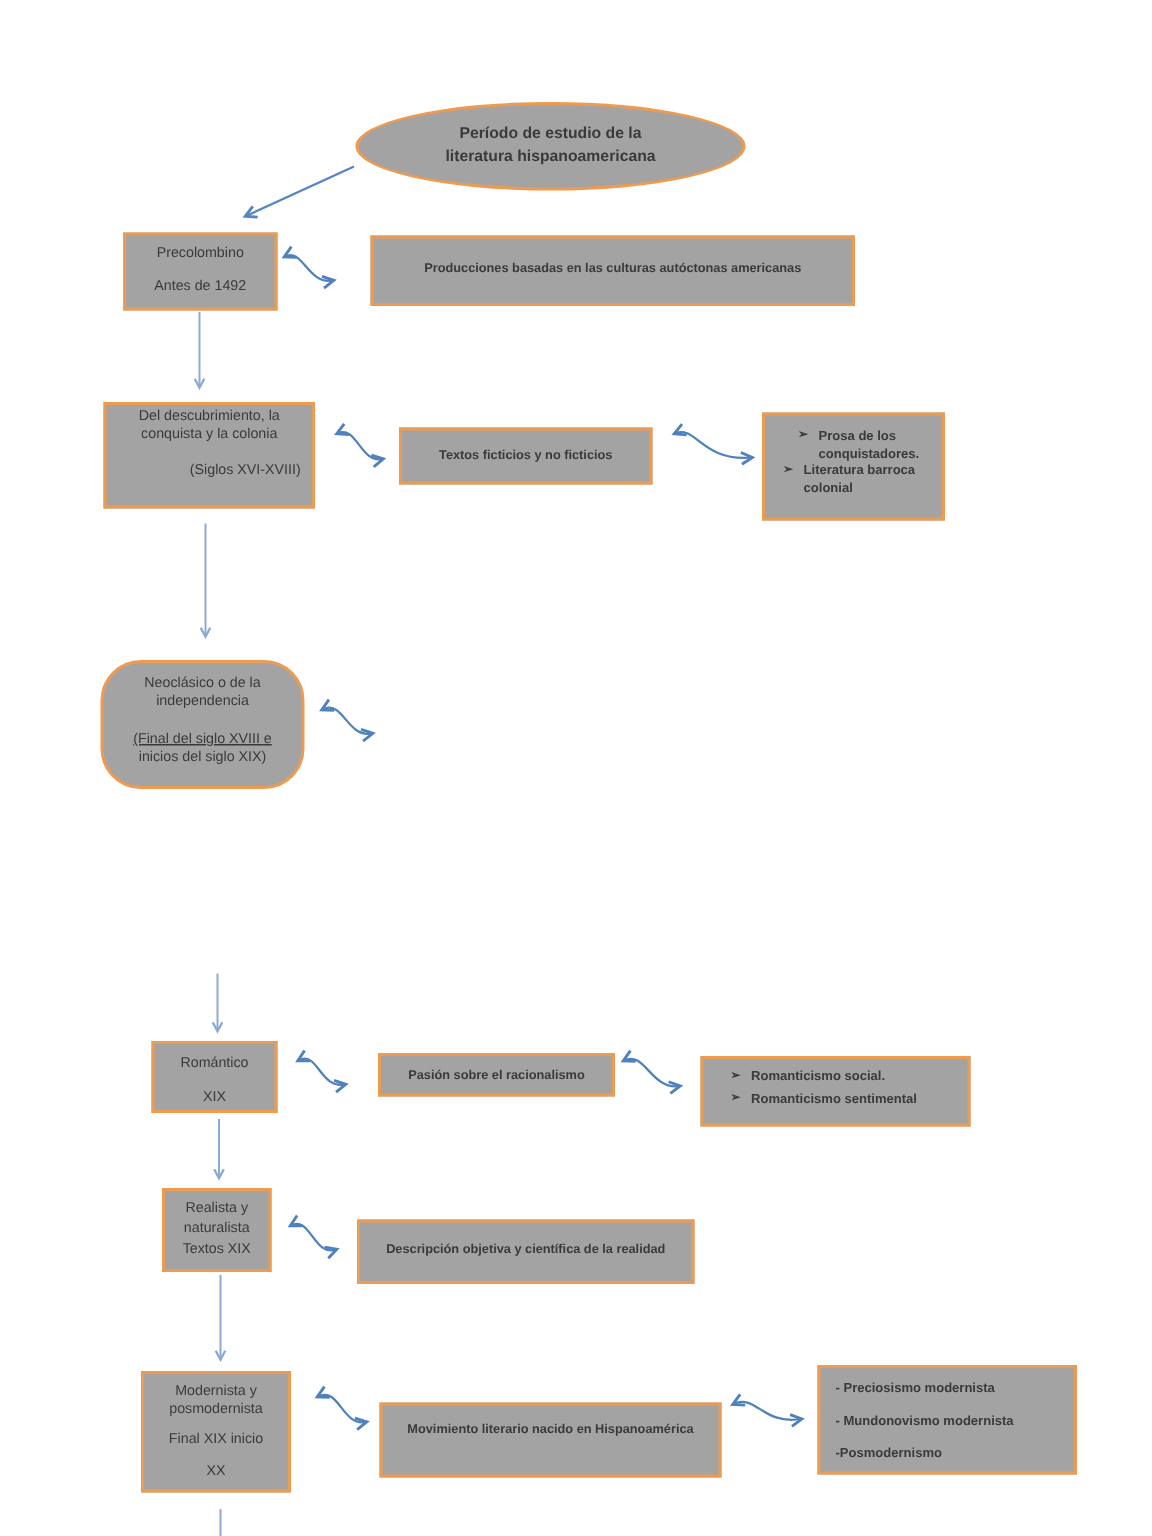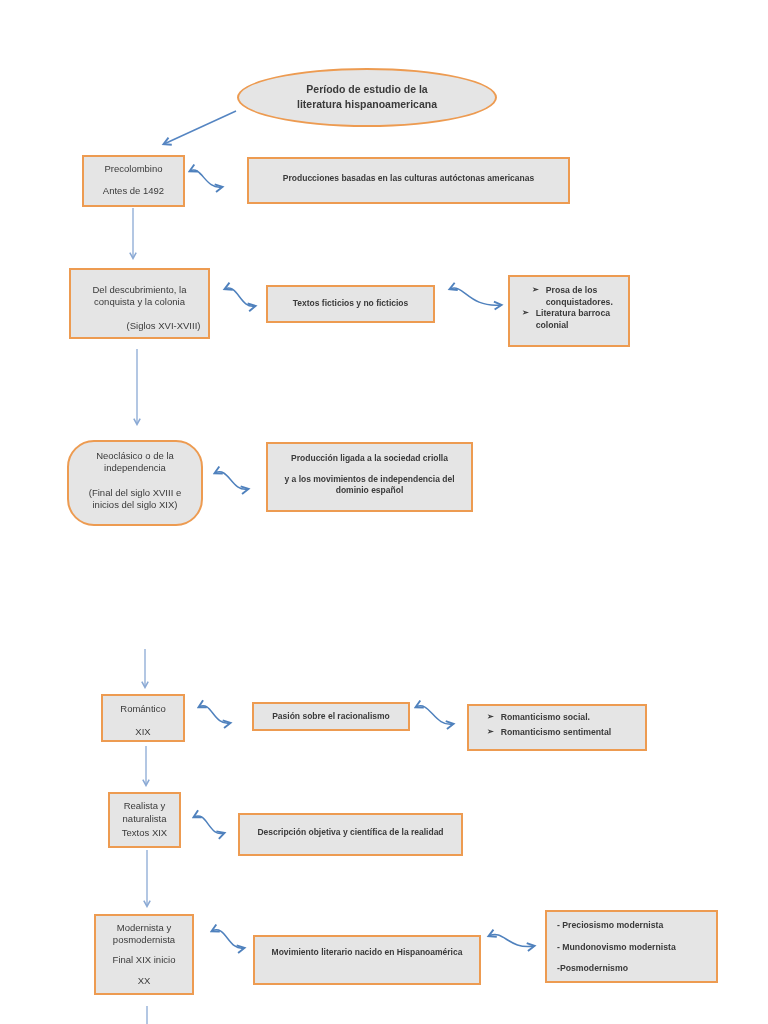--- a/index.html
+++ b/index.html
@@ -6,21 +6,21 @@
     --orange:#ED9B51;
     --arrow-blue:#4F81BD;
     --arrow-light:#8AA9D4;
     --ink:#3A3A3A;
   }
   *{margin:0;padding:0;box-sizing:border-box;}
   html,body{background:#ffffff;}
   body{font-family:"Liberation Sans", sans-serif;color:var(--ink);}
   .page{position:relative;width:768px;height:1024px;background:#ffffff;overflow:hidden;}
 
-  .box{position:absolute;border:2px solid var(--orange);background:#e5e5e5;}
+  .box{position:absolute;border:2px solid var(--orange);background:#a3a3a3;}
   .ellipse{border-radius:50%;text-align:center;font-weight:bold;font-size:10.5px;line-height:1.45;padding-top:12px;}
 
   .period{font-size:9.5px;text-align:center;line-height:1.25;}
   .desc{font-size:8.5px;font-weight:bold;text-align:center;line-height:1.3;white-space:nowrap;}
   .list{font-size:8.7px;font-weight:bold;line-height:1.35;}
   .li{display:flex;align-items:flex-start;}
   .li .glyph{flex:0 0 auto;margin-right:7px;font-size:8px;}
   .dashline{white-space:nowrap;}
 
   svg.arrows{position:absolute;left:0;top:0;width:768px;height:1024px;pointer-events:none;}
@@ -75,21 +75,21 @@
   </div>
 
   <div class="box period" style="left:82px;top:155px;width:103px;height:52px;padding-top:6px;">
     <div>Precolombino</div>
     <div style="margin-top:10px;">Antes de 1492</div>
   </div>
   <div class="box desc" style="left:247px;top:157px;width:323px;height:47px;padding-top:14px;">
     <div>Producciones basadas en las culturas autóctonas americanas</div>
   </div>
 
-  <div class="box period" style="left:69px;top:268px;width:141px;height:71px;padding-top:14px;">
+  <div class="box period" style="left:69px;top:268px;width:141px;height:71px;padding-top:2px;">
     <div>Del descubrimiento, la</div>
     <div>conquista y la colonia</div>
     <div style="margin-top:12px;margin-left:48px;">(Siglos XVI-XVIII)</div>
   </div>
   <div class="box desc" style="left:266px;top:285px;width:169px;height:38px;padding-top:11px;">
     <div>Textos ficticios y no ficticios</div>
   </div>
   <div class="box list" style="left:508px;top:275px;width:122px;height:72px;padding:8px 6px 0 6px;">
     <div class="li" style="margin-left:16px;">
       <span class="glyph">➢</span>
@@ -97,27 +97,22 @@
     </div>
     <div class="li" style="margin-left:6px;">
       <span class="glyph">➢</span>
       <span>Literatura barroca colonial</span>
     </div>
   </div>
 
   <div class="box period" style="left:67px;top:440px;width:136px;height:86px;padding-top:8px;border-radius:27px;">
     <div>Neoclásico o de la</div>
     <div>independencia</div>
-    <div style="margin-top:13px;">(Final del siglo XVIII e</div>
+    <div style="margin-top:13px;text-decoration:underline;">(Final del siglo XVIII e</div>
     <div>inicios del siglo XIX)</div>
-  </div>
-  <div class="box desc" style="left:266px;top:442px;width:207px;height:70px;padding-top:9px;">
-    <div>Producción ligada a la sociedad criolla</div>
-    <div style="margin-top:10px;">y a los movimientos de independencia del</div>
-    <div>dominio español</div>
   </div>
 
   <div class="box period" style="left:101px;top:694px;width:84px;height:48px;padding-top:7px;">
     <div>Romántico</div>
     <div style="margin-top:11px;">XIX</div>
   </div>
   <div class="box desc" style="left:252px;top:702px;width:158px;height:29px;padding-top:7px;text-align:center;">
     <div>Pasión sobre el racionalismo</div>
   </div>
   <div class="box list" style="left:467px;top:704px;width:180px;height:47px;padding:6px 6px 0 18px;">

